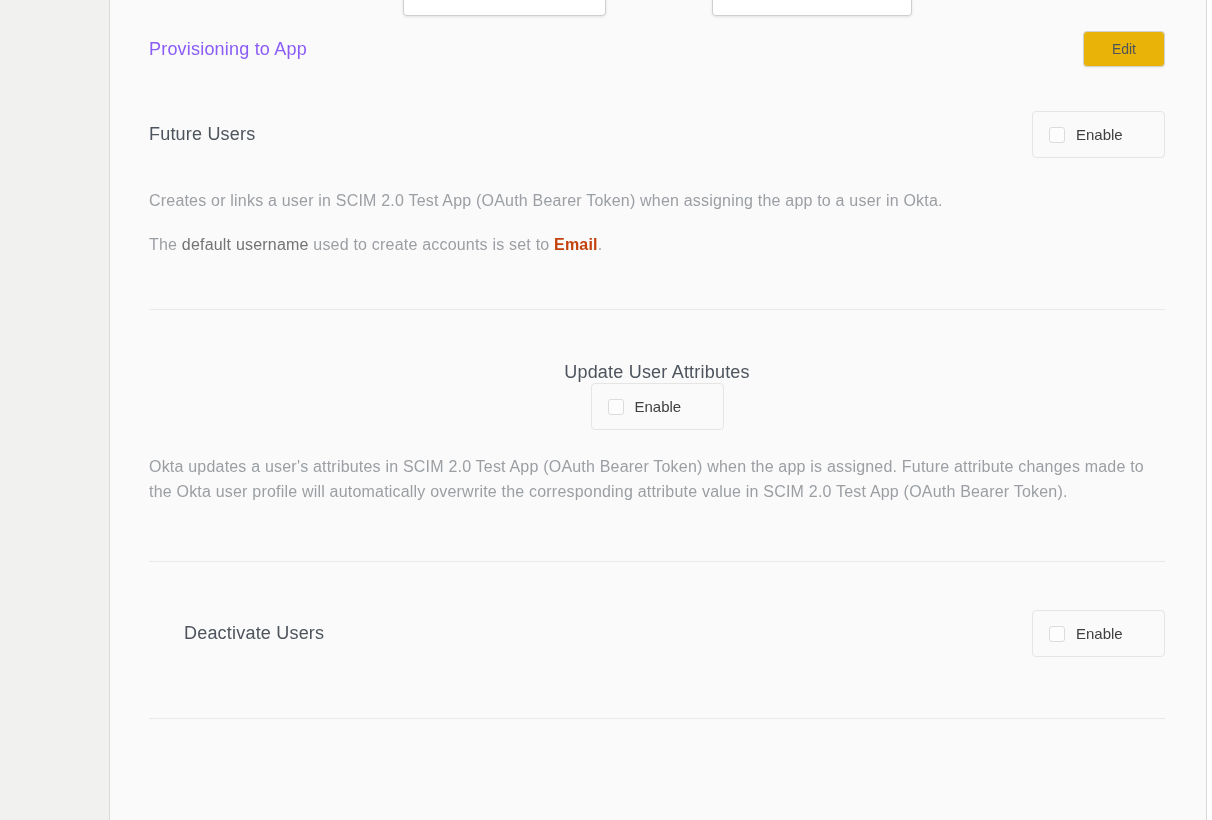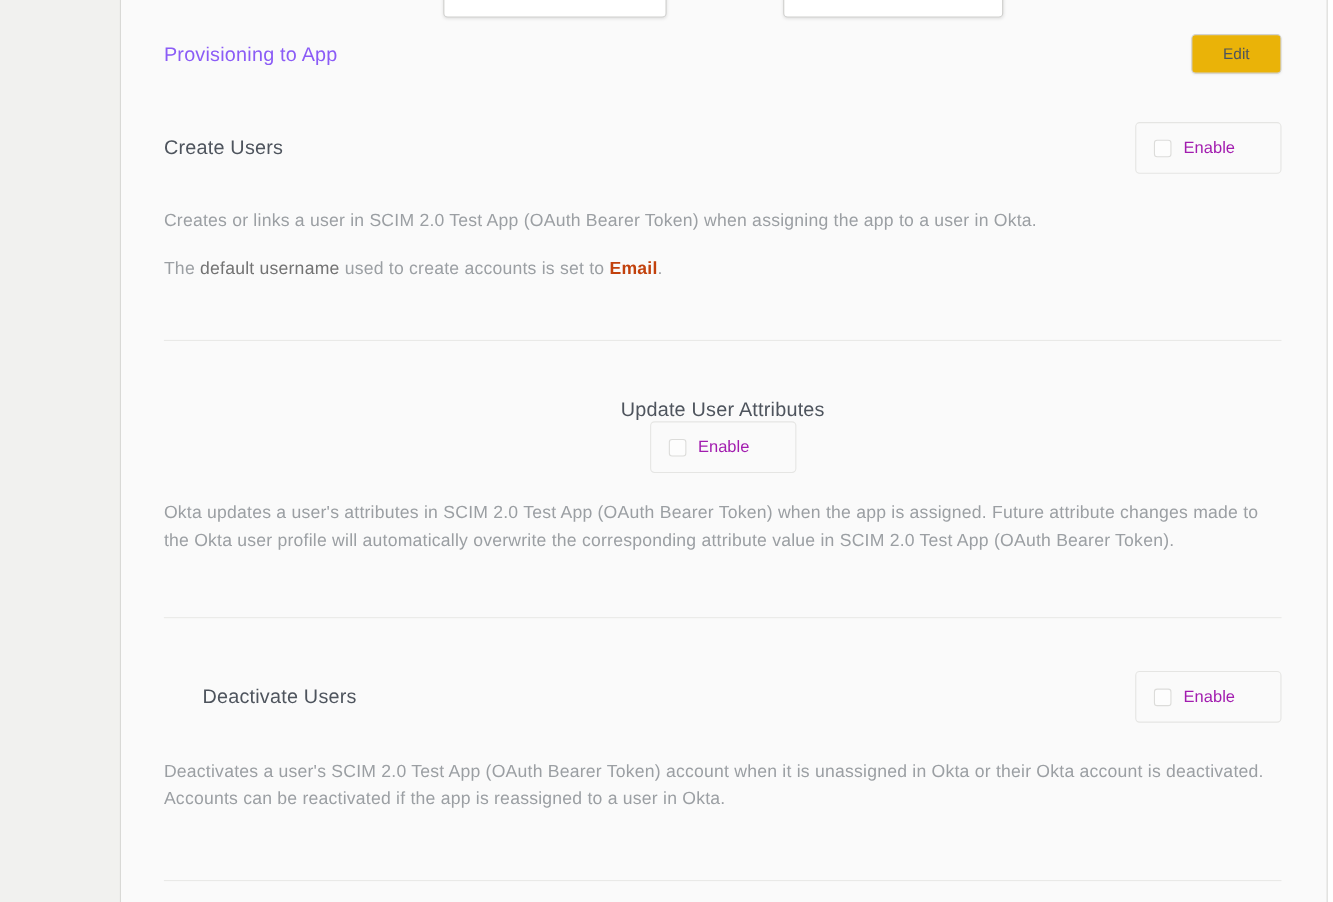--- a/index.html
+++ b/index.html
@@ -79,21 +79,21 @@
   .enable-checkbox {
     width: 16px; height: 16px;
     background: #fdfdfd;
     border: 1px solid #dcdcda;
     border-radius: 3px;
     flex: 0 0 auto;
   }
   .enable-label {
     margin-left: 11px;
     font-size: 15px;
-    color: #a21caf;
+    color: #404040;
   }
 
   .desc {
     font-size: 16px;
     line-height: 25px;
     color: #9b9fa3;
     letter-spacing: 0.2px;
     max-width: 1016px;
   }
   .desc a {
@@ -134,21 +134,21 @@
 
     <div class="partial-field one"></div>
     <div class="partial-field two"></div>
 
     <div class="header-row">
       <div class="page-title">Provisioning to App</div>
       <button class="edit-btn">Edit</button>
     </div>
 
     <div class="section-head sec1-head">
-      <div class="section-title">Create Users</div>
+      <div class="section-title">Future Users</div>
       <div class="enable-box">
         <span class="enable-checkbox"></span>
         <span class="enable-label">Enable</span>
       </div>
     </div>
     <p class="desc p1a">Creates or links a user in SCIM 2.0 Test App (OAuth Bearer Token) when assigning the app to a user in Okta.</p>
     <p class="desc p1b"><span>The </span><a>default username</a><span> used to create accounts is set to </span><span class="strong">Email</span><span>.</span></p>
 
     <div class="divider div1"></div>
 
@@ -163,18 +163,17 @@
 
     <div class="divider div2"></div>
 
     <div class="section-head sec3-head">
       <div class="section-title">Deactivate Users</div>
       <div class="enable-box">
         <span class="enable-checkbox"></span>
         <span class="enable-label">Enable</span>
       </div>
     </div>
-    <p class="desc p3">Deactivates a user's SCIM 2.0 Test App (OAuth Bearer Token) account when it is unassigned in Okta or their Okta account is deactivated. Accounts can be reactivated if the app is reassigned to a user in Okta.</p>
 
     <div class="divider div3"></div>
 
   </div>
 </div>
 
 </body></html>

